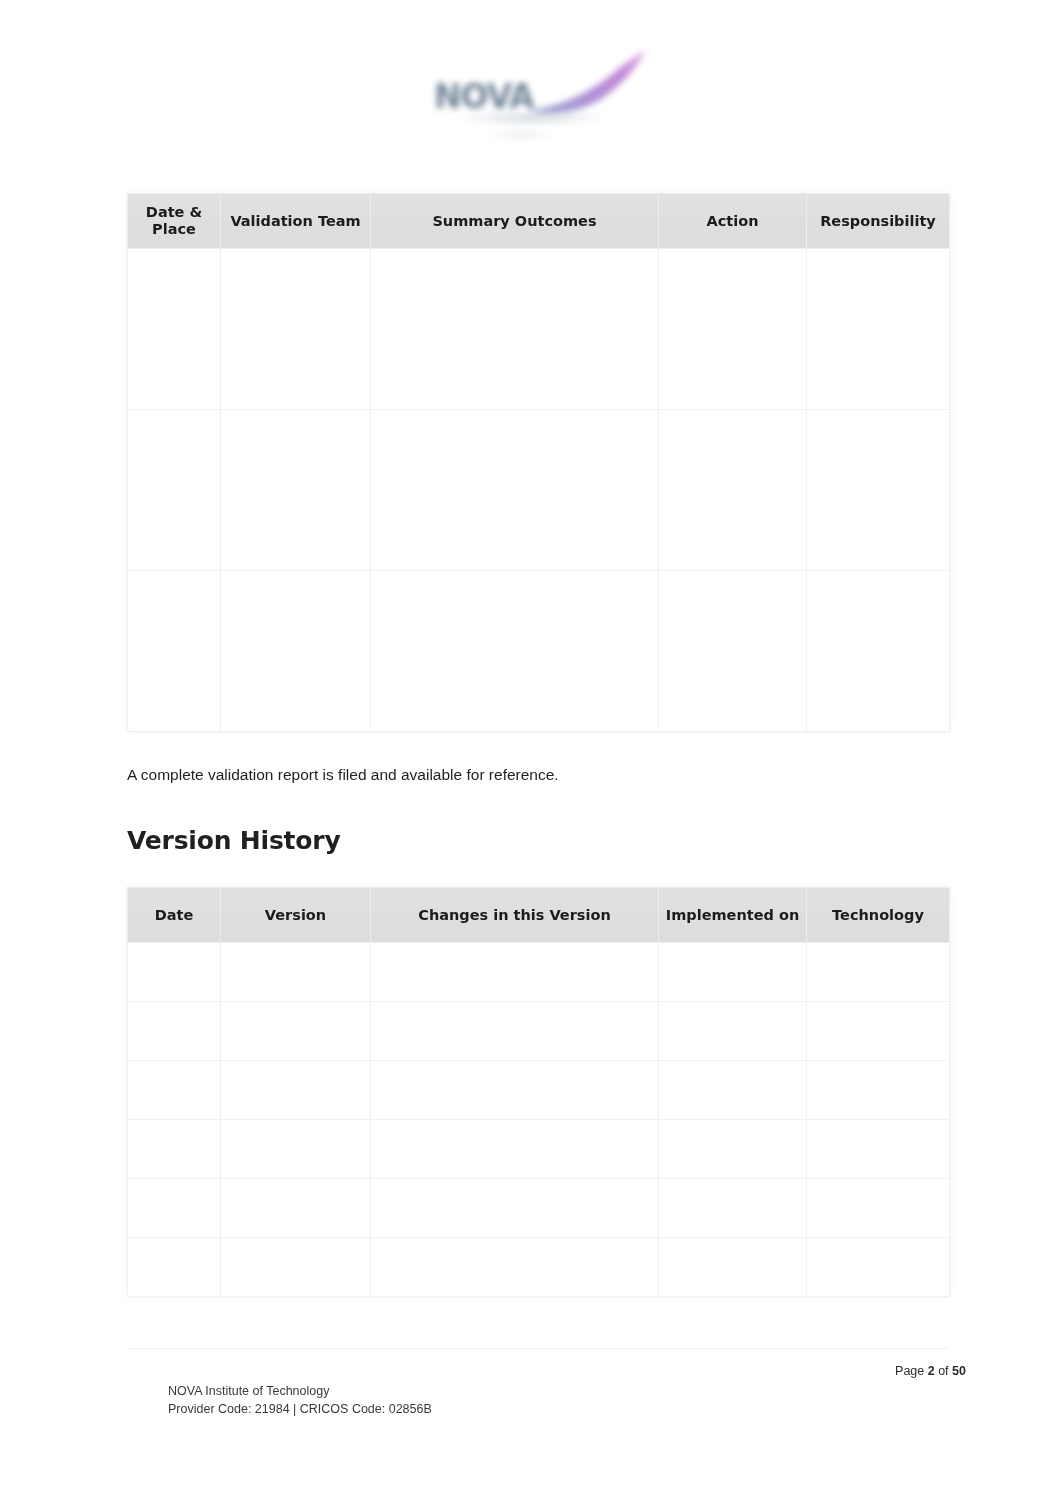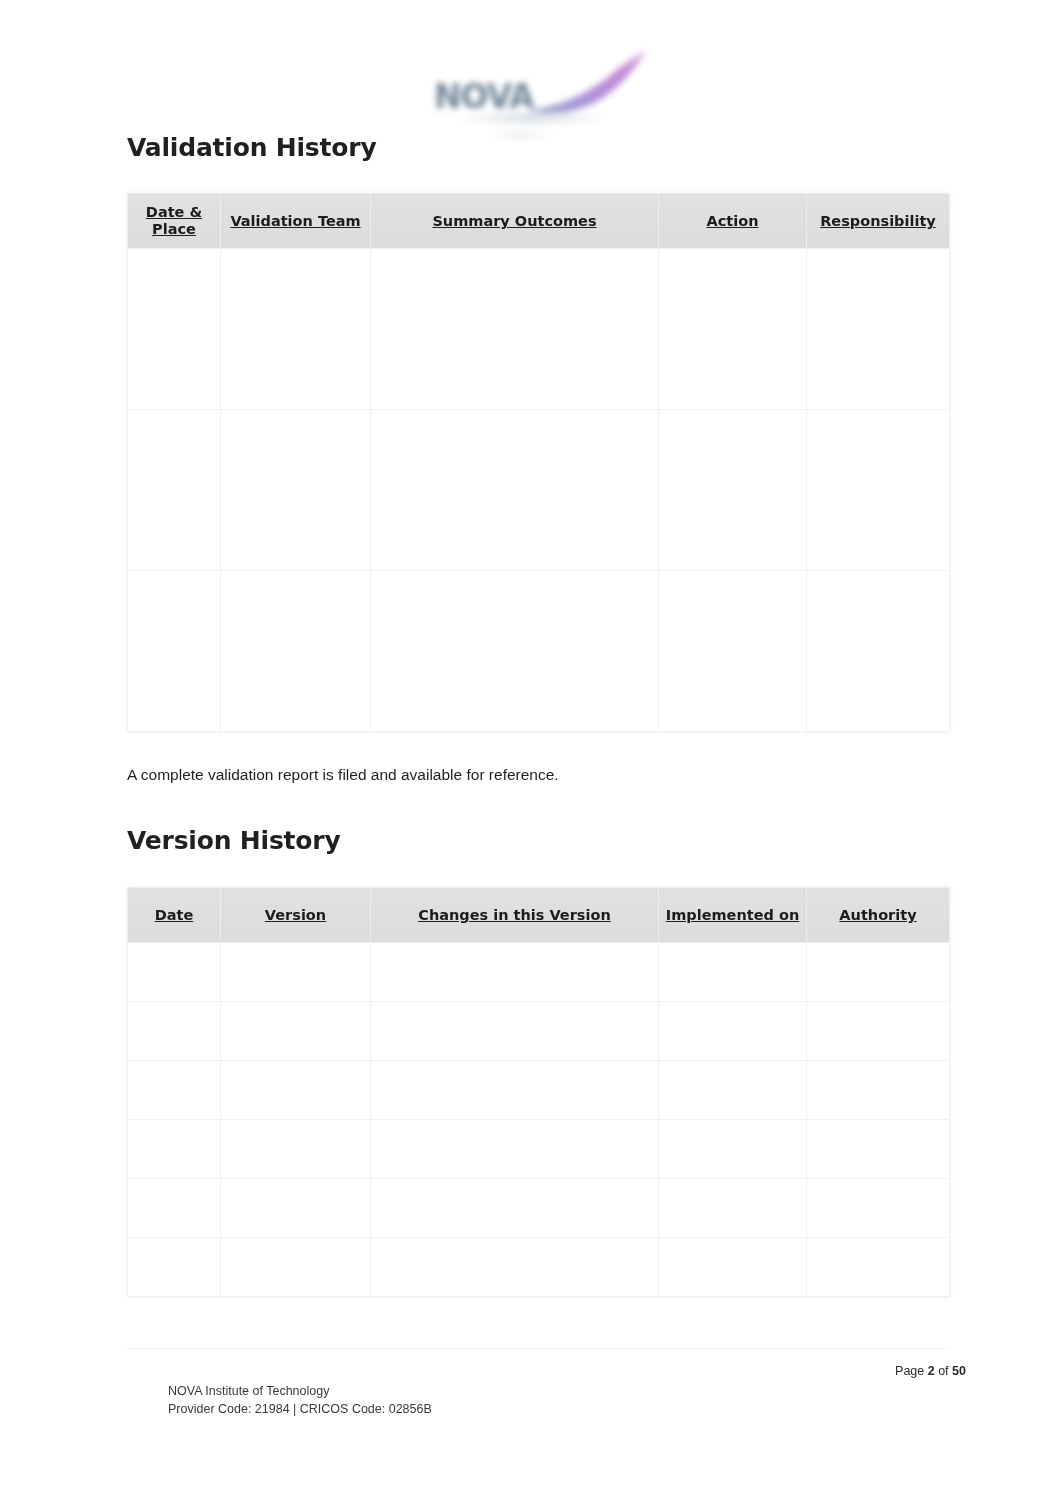--- a/index.html
+++ b/index.html
@@ -87,21 +87,20 @@
 
   
   .doc-table {
     position: absolute;
     left: 127px;
     width: 822px;
     border-collapse: collapse;
     table-layout: fixed;
     background: #701a75;
     box-shadow: 0 0 6px rgba(0,0,0,0.055);
-    text-decoration: underline;
   }
   #table-validation { top: 193px; }
   #table-version    { top: 887px; }
 
   .doc-table th {
     background: linear-gradient(180deg, #e1e1e1 0%, #dedede 55%, #dcdcdc 100%);
     font-family: "DejaVu Sans", sans-serif;
     font-weight: bold;
     font-size: 14.5px;
     color: #1c1c1c;
@@ -207,21 +206,20 @@
           <stop offset="100%" stop-color="#d9a8e0"></stop>
         </linearGradient>
       </defs>
       <path d="M2 60 C 30 58, 62 44, 86 24 C 100 12, 112 4, 120 1 C 110 18, 92 40, 70 52 C 48 64, 20 66, 2 60 Z" fill="url(#swooshGrad)"></path>
     </svg>
     <div class="logo-word">NOVA</div>
     <div class="logo-shadow"></div>
     <div class="logo-under"></div>
   </div>
 
-  <div class="heading" id="heading-validation">Validation History</div>
 
   <table class="doc-table" id="table-validation">
     <colgroup>
       <col class="col-a">
         <col class="col-b">
         <col class="col-c">
         <col class="col-d">
         <col class="col-e">
     </colgroup>
     <thead>
@@ -269,21 +267,21 @@
         <col class="col-c">
         <col class="col-d">
         <col class="col-e">
     </colgroup>
     <thead>
       <tr>
         <th>Date</th>
         <th>Version</th>
         <th>Changes in this Version</th>
         <th>Implemented on</th>
-        <th>Authority</th>
+        <th>Technology</th>
       </tr>
     </thead>
     <tbody>
       <tr>
         <td></td>
         <td></td>
         <td></td>
         <td></td>
         <td></td>
       </tr>

